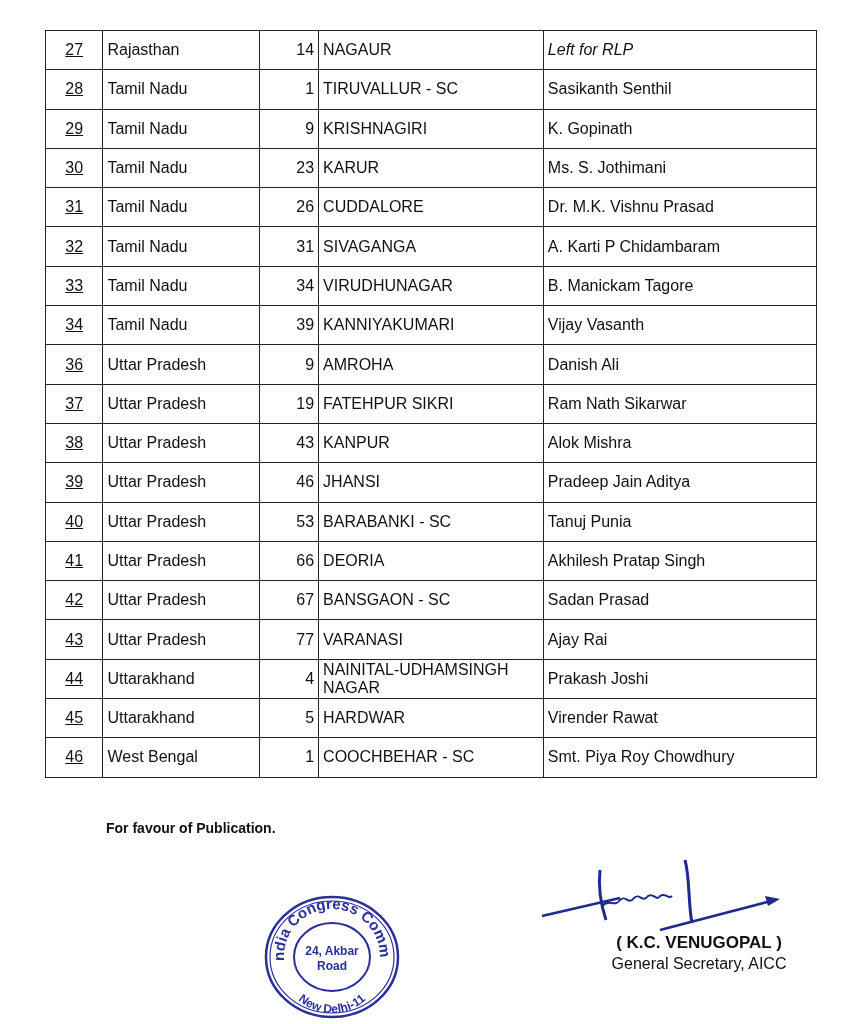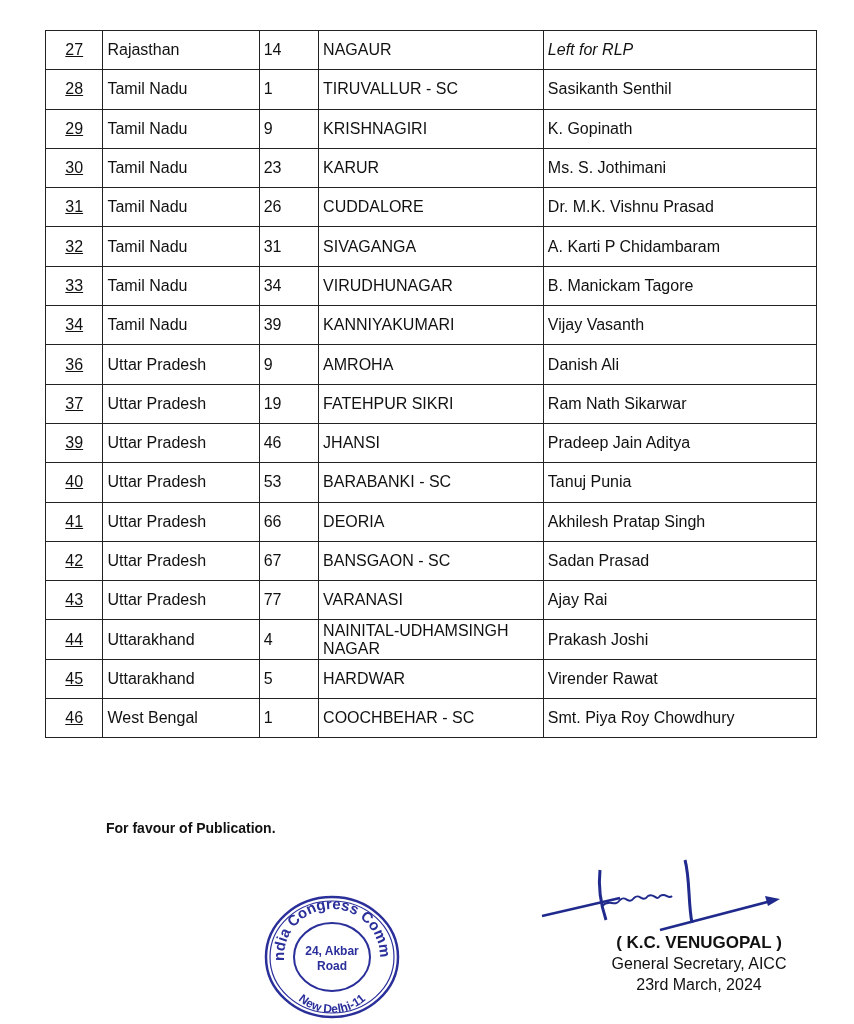--- a/index.html
+++ b/index.html
@@ -1,21 +1,21 @@
 <!DOCTYPE html>
 <html><head>
 <meta charset="utf-8">
 <style>
   html,body{margin:0;padding:0;background:#fff;}
   body{width:854px;height:1024px;position:relative;overflow:hidden;font-family:"Liberation Sans",sans-serif;color:#111;}
   table{position:absolute;left:45px;top:30px;border-collapse:collapse;width:772px;}
   td{border:1.5px solid #222;height:38.3px;font-size:16px;padding:0 4px;vertical-align:middle;line-height:18px;}
   td.sn{width:48px;text-align:center;text-decoration:underline;}
   td.st{width:146px;}
-  td.pc{width:50px;text-align:left;}
+  td.pc{width:50px;text-align:right;}
   td.cn{width:214px;}
   td.cand{width:262px;}
   .italic{font-style:italic;margin-left:12px;}
   .footer{position:absolute;left:106px;top:820px;font-weight:bold;font-size:14px;}
   .sig-block{position:absolute;left:584px;top:932px;width:230px;text-align:center;font-size:16px;line-height:21px;}
   .sig-name{font-weight:bold;font-size:17px;}
   .seal{position:absolute;left:262px;top:893px;width:140px;height:128px;}
   .signature{position:absolute;left:540px;top:858px;width:250px;height:80px;}
 </style>
 </head>
@@ -85,20 +85,27 @@
         <td class="pc">9</td>
         <td class="cn">AMROHA</td>
         <td class="cand">Danish Ali</td>
       </tr>
       <tr>
         <td class="sn">37</td>
         <td class="st">Uttar Pradesh</td>
         <td class="pc">19</td>
         <td class="cn">FATEHPUR SIKRI</td>
         <td class="cand">Ram Nath Sikarwar</td>
+      </tr>
+      <tr>
+        <td class="sn">38</td>
+        <td class="st">Uttar Pradesh</td>
+        <td class="pc">43</td>
+        <td class="cn">KANPUR</td>
+        <td class="cand">Alok Mishra</td>
       </tr>
       <tr>
         <td class="sn">39</td>
         <td class="st">Uttar Pradesh</td>
         <td class="pc">46</td>
         <td class="cn">JHANSI</td>
         <td class="cand">Pradeep Jain Aditya</td>
       </tr>
       <tr>
         <td class="sn">40</td>
@@ -177,14 +184,13 @@
   <path d="M60 12 C58 30 62 50 66 62" stroke="#1f2a8c" stroke-width="3" fill="none"></path>
   <path d="M62 48 C70 40 74 50 80 42 C86 36 88 48 94 40 C100 34 102 46 108 38 C114 34 116 44 120 38 C126 34 128 42 132 38" stroke="#1f2a8c" stroke-width="2" fill="none"></path>
   <path d="M145 2 C150 20 148 45 152 65" stroke="#1f2a8c" stroke-width="3" fill="none"></path>
   <path d="M120 72 L235 42" stroke="#1f2a8c" stroke-width="2.5" fill="none"></path>
   <path d="M225 38 L240 41 L228 48 Z" fill="#1f2a8c"></path>
 </svg>
 
 <div class="sig-block">
   <div class="sig-name">( K.C. VENUGOPAL )</div>
   <div>General Secretary, AICC</div>
-  <div>23rd March, 2024</div>
 </div>
 
 </body></html>

